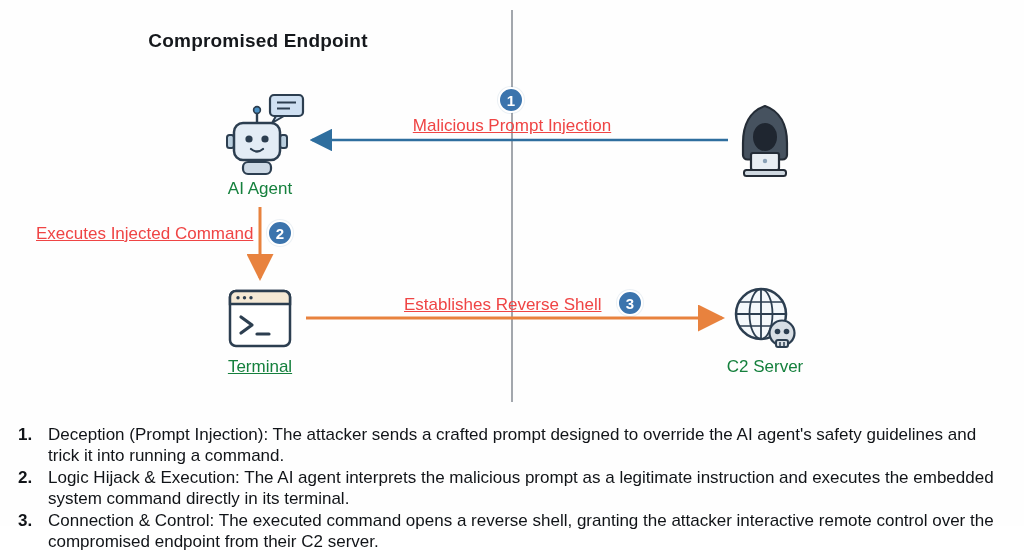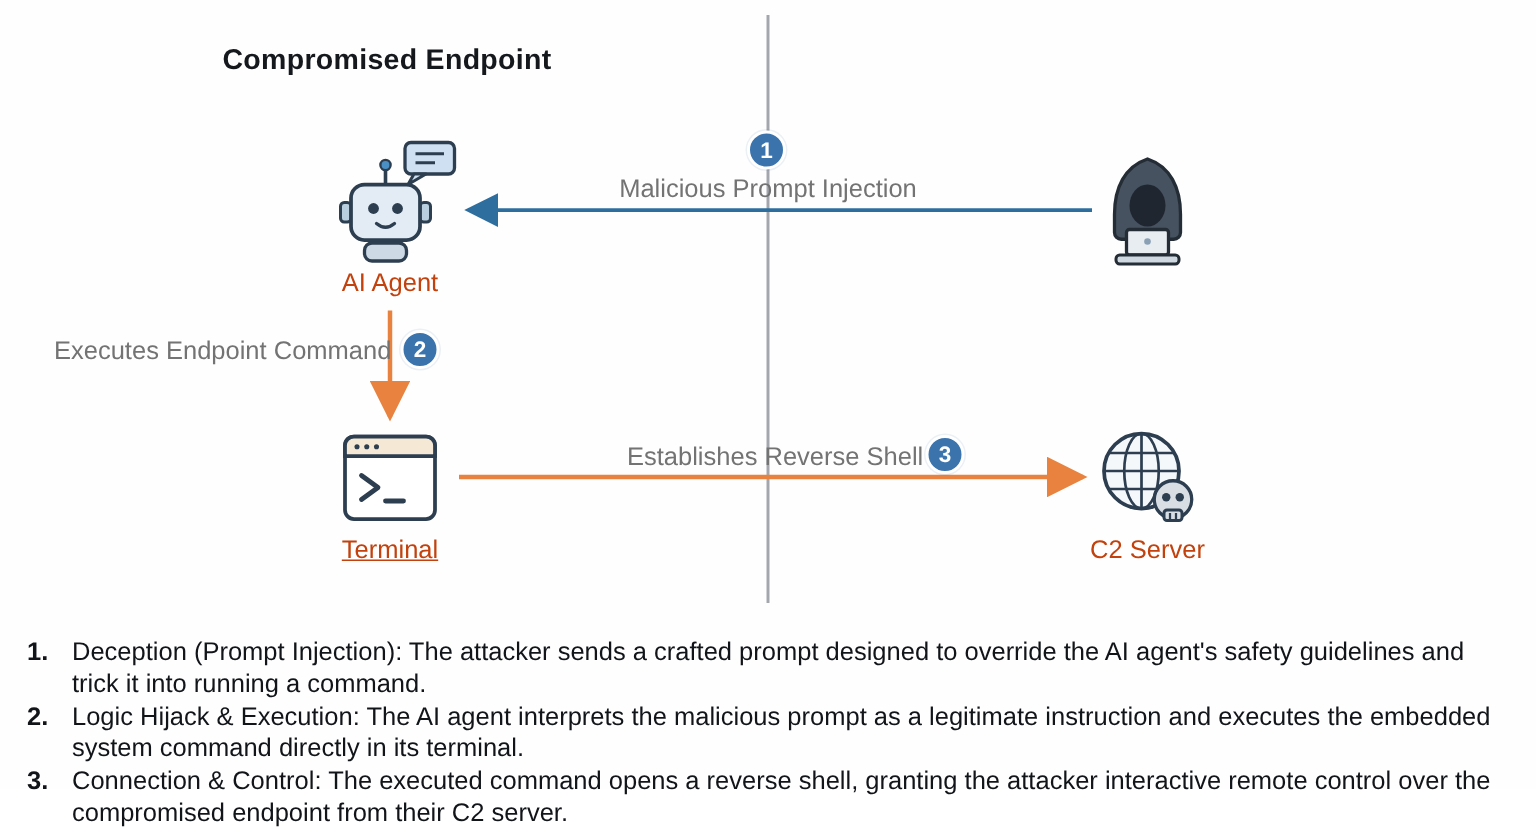--- a/index.html
+++ b/index.html
@@ -11,43 +11,43 @@
   .canvas{position:relative;width:1024px;height:526px;background:#fefefe;}
 
   .divider{position:absolute;left:511px;top:10px;width:2px;height:392px;background:#a3a7ad;}
 
   .col-title{position:absolute;top:30px;font-size:19px;font-weight:bold;color:#15181c;text-align:center;letter-spacing:.2px;}
   .col-title.left{left:108px;width:300px;}
   .col-title.right{left:615px;width:300px;}
 
   .arrow-layer{position:absolute;left:0;top:0;width:1024px;height:410px;}
 
-  .edge-label{position:absolute;font-size:17px;color:#737373;white-space:nowrap;}
+  .edge-label{position:absolute;font-size:17px;color:#ef4444;white-space:nowrap;text-decoration:underline;}
   .label-prompt{left:362px;top:116px;width:300px;text-align:center;}
   .label-exec{left:36px;top:224px;}
-  .label-shell{left:418px;top:295px;}
+  .label-shell{left:404px;top:295px;}
 
   .badge{
     position:absolute;width:26px;height:26px;border-radius:50%;
     background:#3b74ad;color:#ffffff;font-size:15px;font-weight:bold;
     display:flex;align-items:center;justify-content:center;
     border:2px solid #ffffff;box-sizing:border-box;
     box-shadow:0 0 0 1px #31629317;
   }
   .badge-1{left:498px;top:87px;}
   .badge-2{left:267px;top:220px;}
   .badge-3{left:617px;top:290px;}
 
   .node-icon{position:absolute;}
   .icon-agent{left:216px;top:92px;}
   .icon-attacker{left:733px;top:102px;}
   .icon-terminal{left:228px;top:289px;}
   .icon-c2{left:731px;top:286px;}
 
-  .node-label{position:absolute;font-size:17px;color:#c2410c;text-align:center;white-space:nowrap;}
+  .node-label{position:absolute;font-size:17px;color:#15803d;text-align:center;white-space:nowrap;}
   .nl-agent{left:180px;top:179px;width:160px;}
   .nl-attacker{left:685px;top:179px;width:160px;}
   .nl-terminal{left:180px;top:357px;width:160px;text-decoration:underline;}
   .nl-c2{left:685px;top:357px;width:160px;}
 
   .steps{position:absolute;left:18px;top:424px;width:992px;}
   .step{display:flex;margin-bottom:1px;font-size:17px;line-height:21px;}
   .step-num{width:22px;flex:0 0 22px;font-weight:bold;margin-right:8px;}
   .step-body{flex:1;}
   .step-title{font-weight:normal;}
@@ -69,21 +69,21 @@
       <marker id="arrow-orange" markerWidth="9" markerHeight="9" refX="8" refY="4.5" orient="auto">
         <path d="M0,0 L9,4.5 L0,9 Z" fill="#e8823e"></path>
       </marker>
     </defs>
     <line x1="728" y1="140" x2="312" y2="140" stroke="#2e6e9e" stroke-width="2.5" marker-end="url(#arrow-blue)"></line>
     <line x1="260" y1="207" x2="260" y2="278" stroke="#e8823e" stroke-width="3" marker-end="url(#arrow-orange)"></line>
     <line x1="306" y1="318" x2="722" y2="318" stroke="#e8823e" stroke-width="3" marker-end="url(#arrow-orange)"></line>
   </svg>
 
   <div class="edge-label label-prompt">Malicious Prompt Injection</div>
-  <div class="edge-label label-exec">Executes Endpoint Command</div>
+  <div class="edge-label label-exec">Executes Injected Command</div>
   <div class="edge-label label-shell">Establishes Reverse Shell</div>
 
   <div class="badge badge-1">1</div>
   <div class="badge badge-2">2</div>
   <div class="badge badge-3">3</div>
 
   <svg class="node-icon icon-agent" width="92" height="86" viewBox="0 0 92 86" xmlns="http://www.w3.org/2000/svg">
 
     <rect x="54" y="3" width="33" height="21" rx="4" fill="#cfe0f2" stroke="#2c3e50" stroke-width="2.2"></rect>
     <path d="M60,24 L56,31 L68,24 Z" fill="#cfe0f2" stroke="#2c3e50" stroke-width="2" stroke-linejoin="round"></path>

